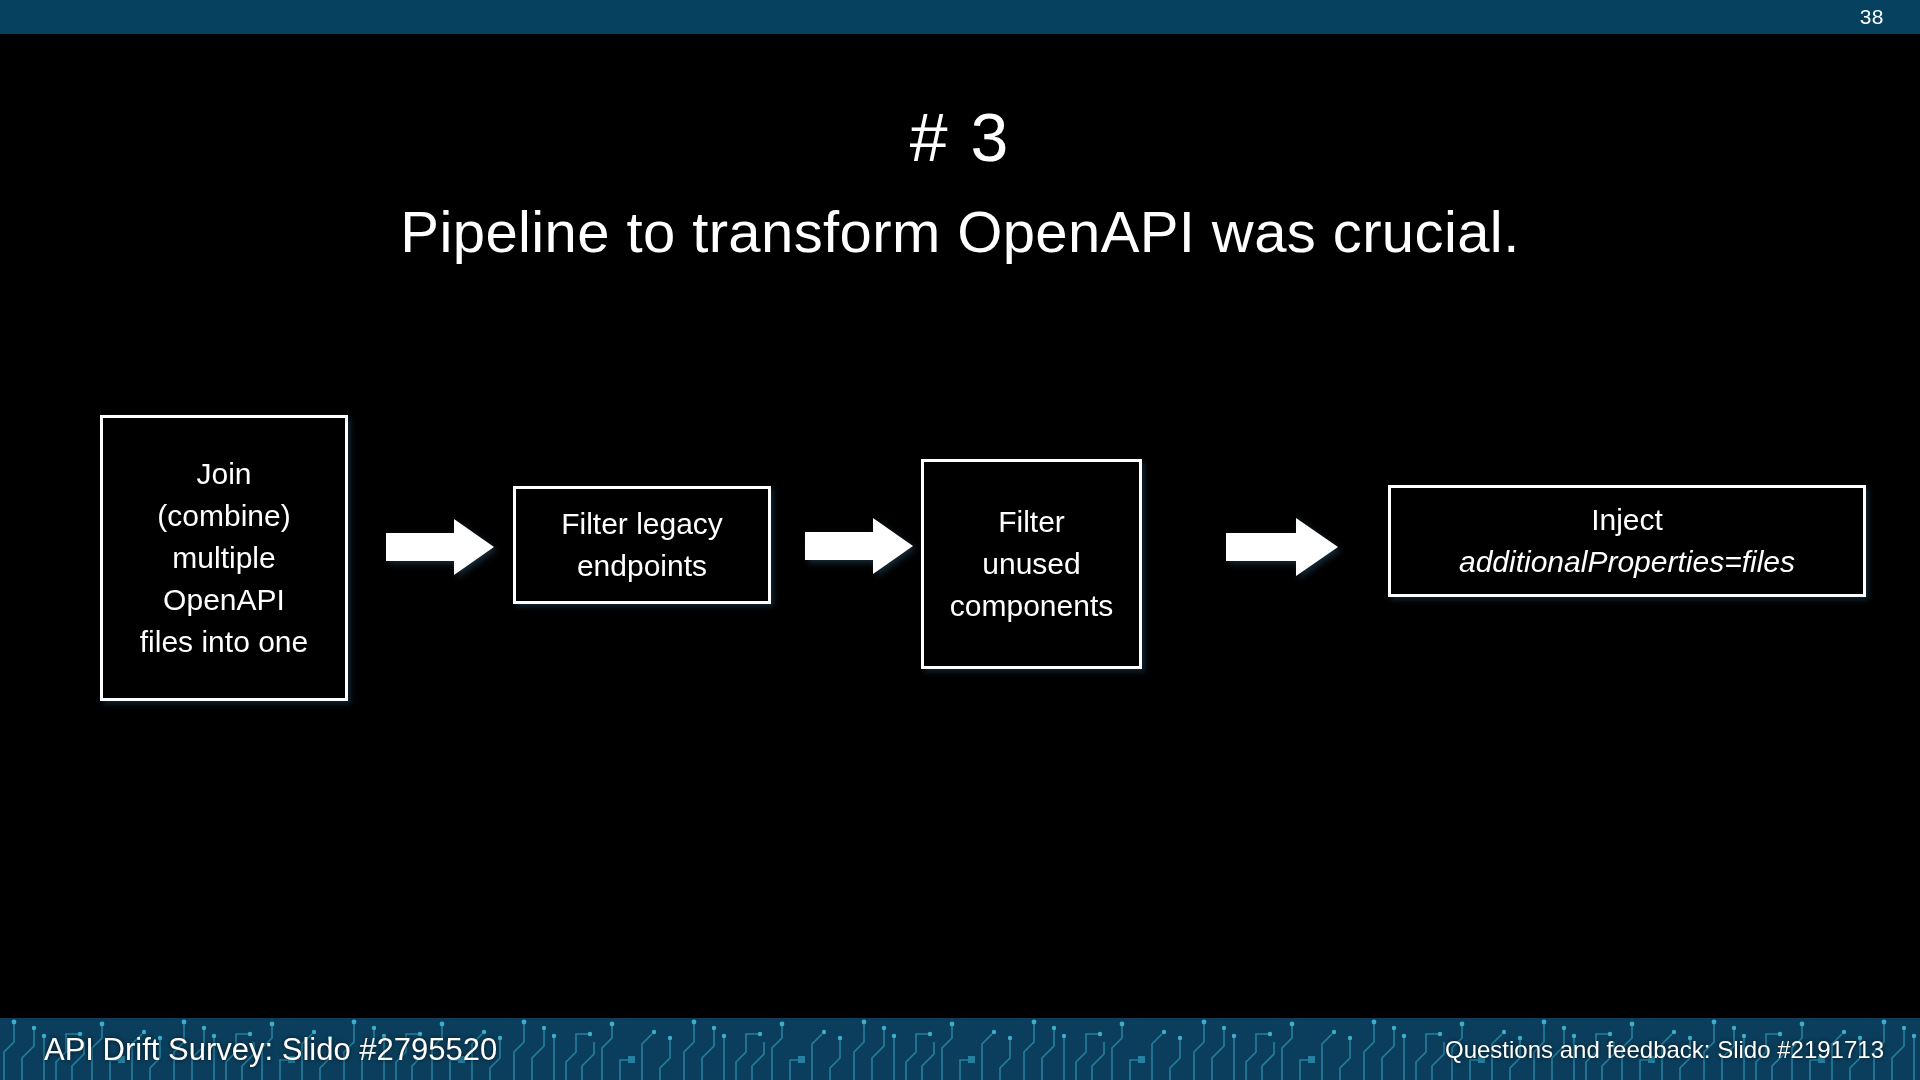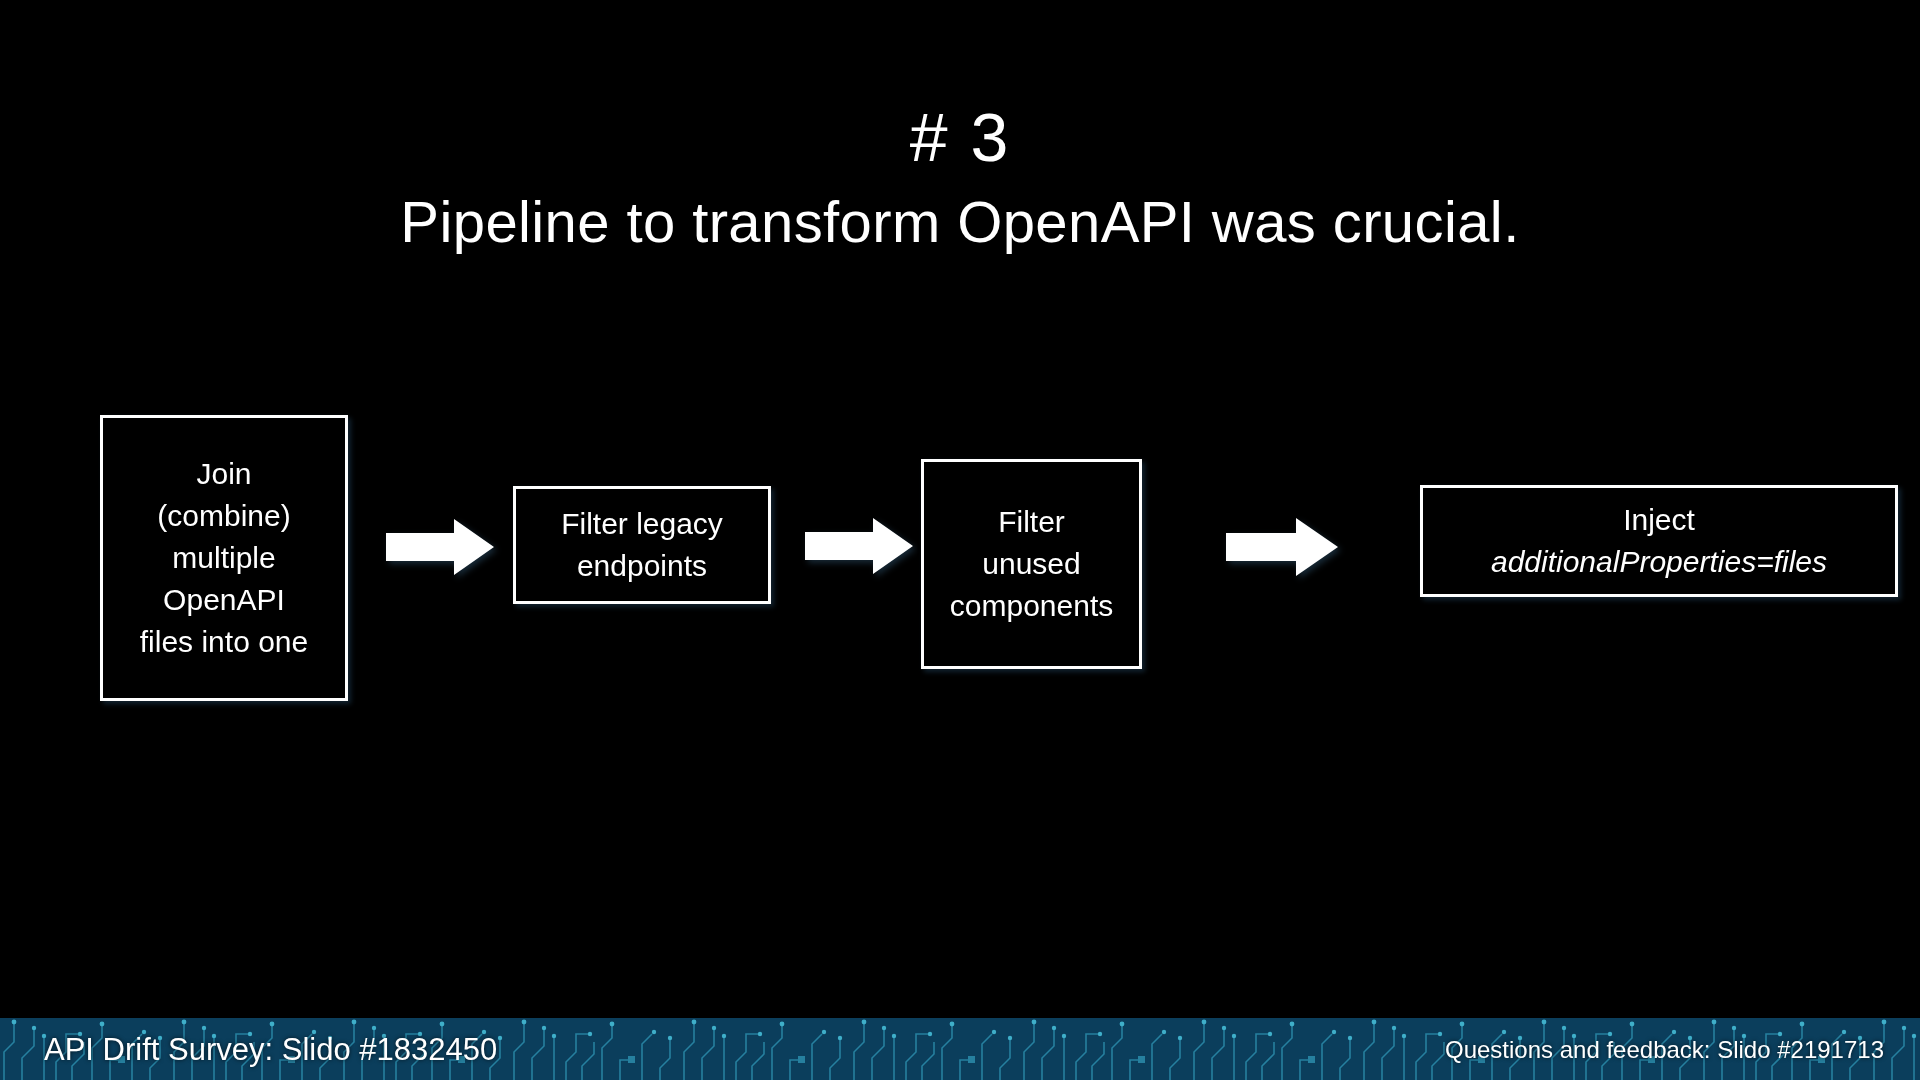--- a/index.html
+++ b/index.html
@@ -40,21 +40,21 @@
     color:#ffffff;
     line-height:82px;
     letter-spacing:2px;
   }
   .title-sub {
     font-size:58px;
     font-weight:400;
     color:#ffffff;
     line-height:76px;
     letter-spacing:0.4px;
-    margin-top:6px;
+    margin-top:16px;
   }
 
   
   .flow { position:absolute; left:0; top:0; width:1920px; height:1080px; }
 
   .node {
     position:absolute;
     border:3px solid #ffffff;
     background:#000000;
     color:#ffffff;
@@ -68,21 +68,21 @@
     font-size:30px;
     line-height:42px;
     color:#ffffff;
     white-space:pre-line;
   }
 
   #node-join      { left:100px;  top:415px; width:248px; height:286px; }
   #node-join .node-text { line-height:42px; }
   #node-legacy    { left:513px;  top:486px; width:258px; height:118px;align-items:center; }
   #node-unused    { left:921px;  top:436px; width:221px; height:210px;margin-top:23px; }
-  #node-inject    { left:1388px; top:485px; width:478px; height:112px;margin-left:32px; }
+  #node-inject    { left:1388px; top:485px; width:478px; height:112px; }
 
   #node-inject .node-text .line2 { font-style:italic; }
 
   
   .arrow {
     position:absolute;
     filter: drop-shadow(3px 3px 3px rgba(25,45,60,0.9));
   }
   #arrow-1 { left:386px;  top:519px; width:108px; height:56px; }
   #arrow-2 { left:805px;  top:518px; width:108px; height:56px; }
@@ -114,20 +114,23 @@
     line-height:36px;
     text-shadow:0 0 4px rgba(0,0,0,0.7);
     z-index:3;
   }
 </style>
 </head>
 <body>
 
 <div class="slide">
 
+  <div class="topbar">
+    <div class="page-number">38</div>
+  </div>
 
   <div class="title-block">
     <div class="title-main"># 3</div>
     <div class="title-sub">Pipeline to transform OpenAPI was crucial.</div>
   </div>
 
   <div class="flow">
 
     <div class="node" id="node-join">
       <div class="node-text">Join
@@ -202,17 +205,17 @@
       <use href="#ckt" x="510"></use>
         <use href="#ckt" x="680"></use>
         <use href="#ckt" x="850"></use>
       <use href="#ckt" x="1020"></use>
         <use href="#ckt" x="1190"></use>
         <use href="#ckt" x="1360"></use>
       <use href="#ckt" x="1530"></use>
         <use href="#ckt" x="1700"></use>
         <use href="#ckt" x="1870"></use>
     </svg>
-    <div class="footer-left">API Drift Survey: Slido #1832450</div>
+    <div class="footer-left">API Drift Survey: Slido #2795520</div>
     <div class="footer-right">Questions and feedback: Slido #2191713</div>
   </div>
 
 </div>
 
 </body></html>

